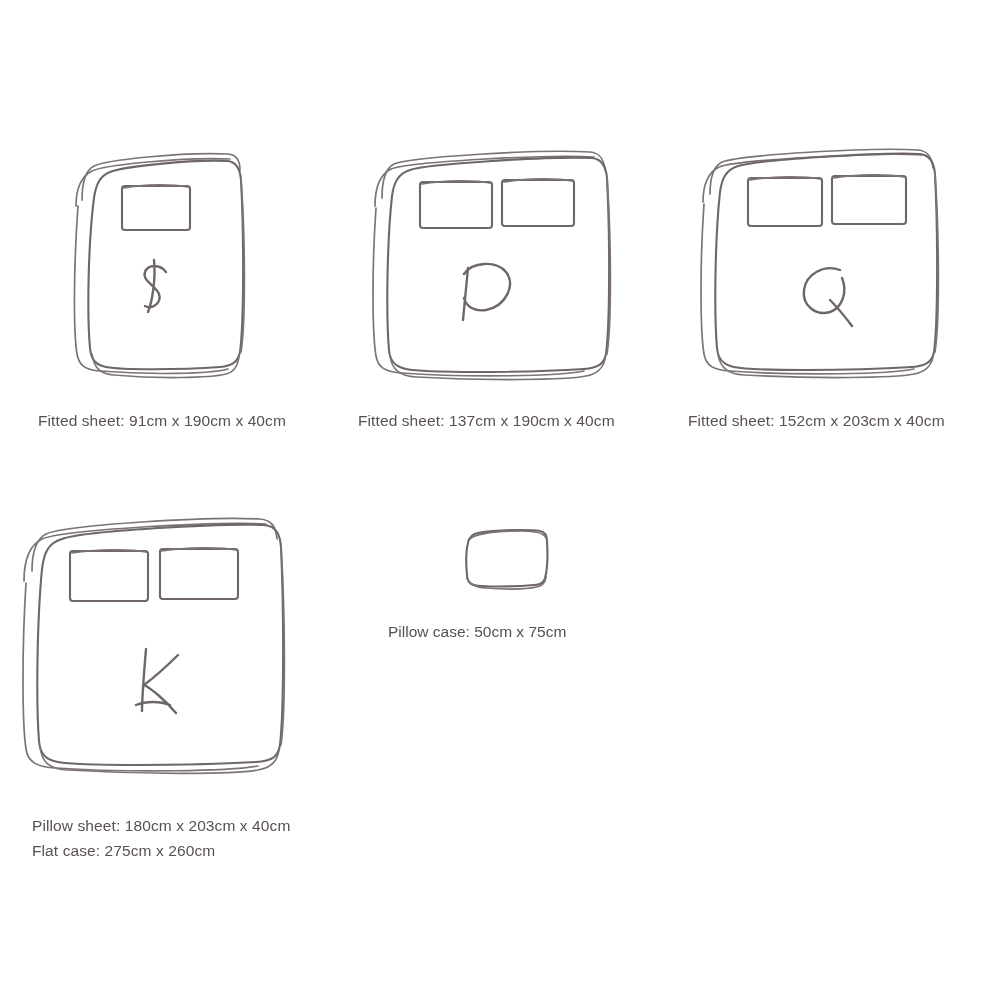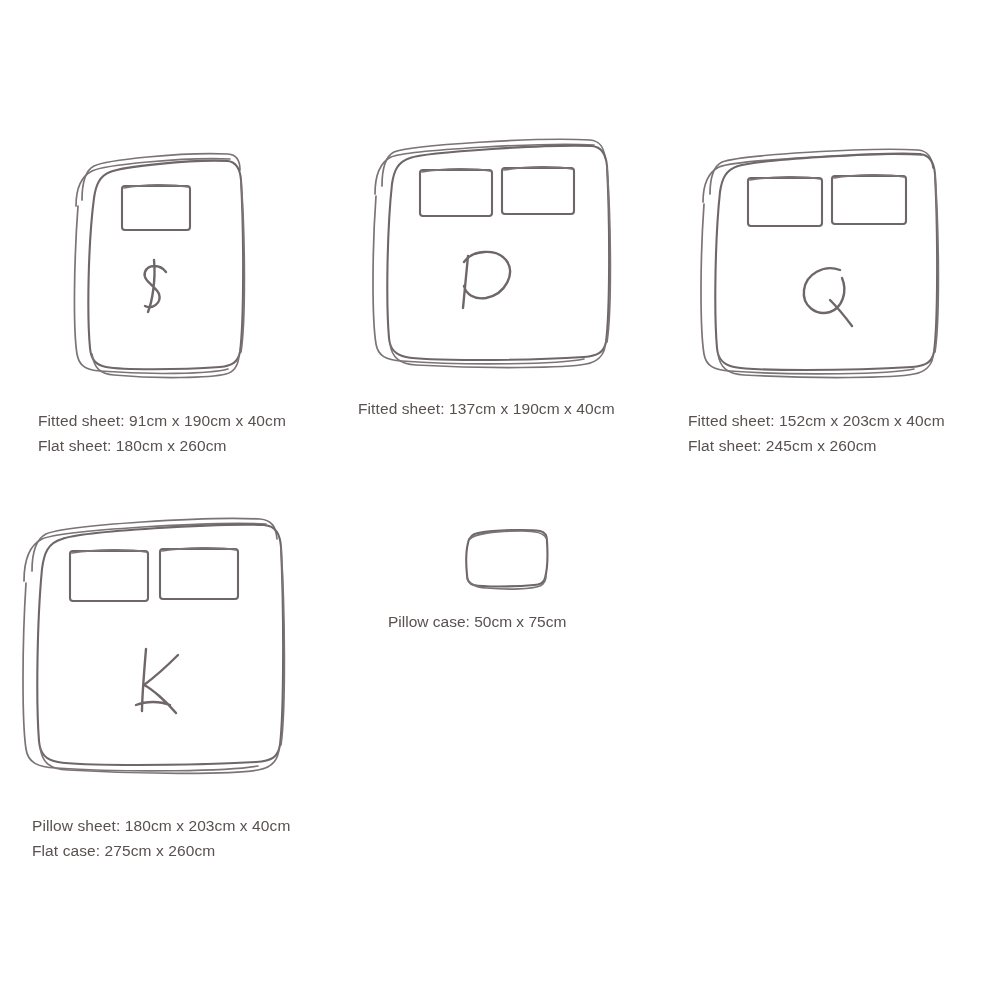--- a/index.html
+++ b/index.html
@@ -92,25 +92,24 @@
       <path class="stroke-thin" d="M32 214 C34 228 40 234 54 235 C98 239 150 238 166 234 C174 232 178 226 179 216"></path>
 
       <rect class="stroke" x="62" y="46" width="68" height="44" rx="3"></rect>
       <path class="stroke-thin" d="M64 48 C84 44 112 44 128 47"></path>
 
       <path class="script" d="M106 132 C100 124 88 124 85 132 C82 141 96 146 99 154 C102 163 92 170 85 166
                               M94 120 C96 140 92 162 88 172"></path>
     </svg>
     <div class="caption" style="left:-22px; top:268px;">
       <span class="line">Fitted sheet: 91cm x 190cm x 40cm</span>
-      <span class="line">Flat sheet: 180cm x 260cm</span>
     </div>
   </div>
 
-  <div class="bed-card" style="left:360px; top:128px; width:300px; height:250px;">
+  <div class="bed-card" style="left:360px; top:140px; width:300px; height:250px;">
     <svg class="bed-figure" width="300" height="250" viewBox="0 0 300 250">
       <path class="stroke-thin" d="M22 58 C22 40 26 28 34 24 C50 17 180 9 230 12 C240 13 244 19 245 30"></path>
       <path class="stroke-thin" d="M15 66 C15 46 21 34 31 29 C48 22 186 14 234 17"></path>
       <path class="stroke-thin" d="M16 68 C12 124 12 192 16 216 C18 228 26 232 42 233 C110 238 200 236 224 231"></path>
       <path class="stroke" d="M32 56 C34 42 38 34 50 30 C66 24 192 16 232 18 C242 19 246 26 247 38
                               C250 96 250 184 246 214 C244 224 238 228 224 229
                               C160 233 64 233 46 229 C36 227 30 222 29 210
                               C26 176 27 102 32 56 Z"></path>
       <path class="stroke-thin" d="M247 38 C251 92 252 182 247 214"></path>
       <path class="stroke-thin" d="M30 216 C32 230 40 236 56 237 C130 241 206 240 226 236 C236 234 244 228 245 218"></path>
@@ -142,21 +141,20 @@
       <rect class="stroke" x="58" y="38" width="74" height="48" rx="3"></rect>
       <path class="stroke-thin" d="M60 40 C82 36 116 36 130 39"></path>
       <rect class="stroke" x="142" y="36" width="74" height="48" rx="3"></rect>
       <path class="stroke-thin" d="M144 38 C166 34 200 34 214 37"></path>
 
       <path class="script" d="M150 130 C134 124 116 134 114 150 C112 166 126 176 140 172 C152 168 158 152 152 138
                               M140 160 C148 168 156 178 162 186"></path>
     </svg>
     <div class="caption" style="left:-2px; top:268px;">
       <span class="line">Fitted sheet: 152cm x 203cm x 40cm</span>
-      <span class="line">Flat sheet: 245cm x 260cm</span>
     </div>
   </div>
 
   <div class="bed-card" style="left:10px; top:505px; width:320px; height:290px;">
     <svg class="bed-figure" width="320" height="290" viewBox="0 0 320 290">
       <path class="stroke-thin" d="M22 66 C22 46 26 34 36 29 C56 20 200 11 250 14 C262 15 266 22 267 34"></path>
       <path class="stroke-thin" d="M14 76 C14 54 20 40 32 34 C52 25 206 16 256 19"></path>
       <path class="stroke-thin" d="M16 78 C12 140 12 218 16 244 C18 258 28 262 46 263 C122 268 220 266 248 261"></path>
       <path class="stroke" d="M32 64 C34 48 38 38 52 34 C72 26 212 18 254 20 C266 21 270 29 271 42
                               C274 106 274 206 270 240 C268 252 262 256 246 257
@@ -181,16 +179,16 @@
 
   <div class="bed-card" style="left:440px; top:515px; width:220px; height:140px;">
     <svg class="bed-figure" width="120" height="80" viewBox="0 0 120 80" style="left:12px; top:8px;">
       <path class="stroke" d="M16 20 C17 14 20 11 26 10 C44 7 76 6 88 8 C93 9 95 12 95 18
                               C96 34 95 48 93 55 C92 60 88 62 82 62
                               C60 64 30 64 22 62 C17 61 15 57 15 52
                               C14 42 14 28 16 20 Z"></path>
       <path class="stroke-thin" d="M18 16 C22 11 42 8 70 8 C84 8 92 10 94 15"></path>
       <path class="stroke-thin" d="M15 54 C16 60 22 64 34 65 C58 67 80 66 88 63 C92 61 94 58 94 53"></path>
     </svg>
-    <div class="pillow-caption" style="left:-52px; top:94px;">Pillow case: 50cm x 75cm</div>
+    <div class="pillow-caption" style="left:-52px; top:104px;">Pillow case: 50cm x 75cm</div>
   </div>
 
 </div>
 
 </body></html>

